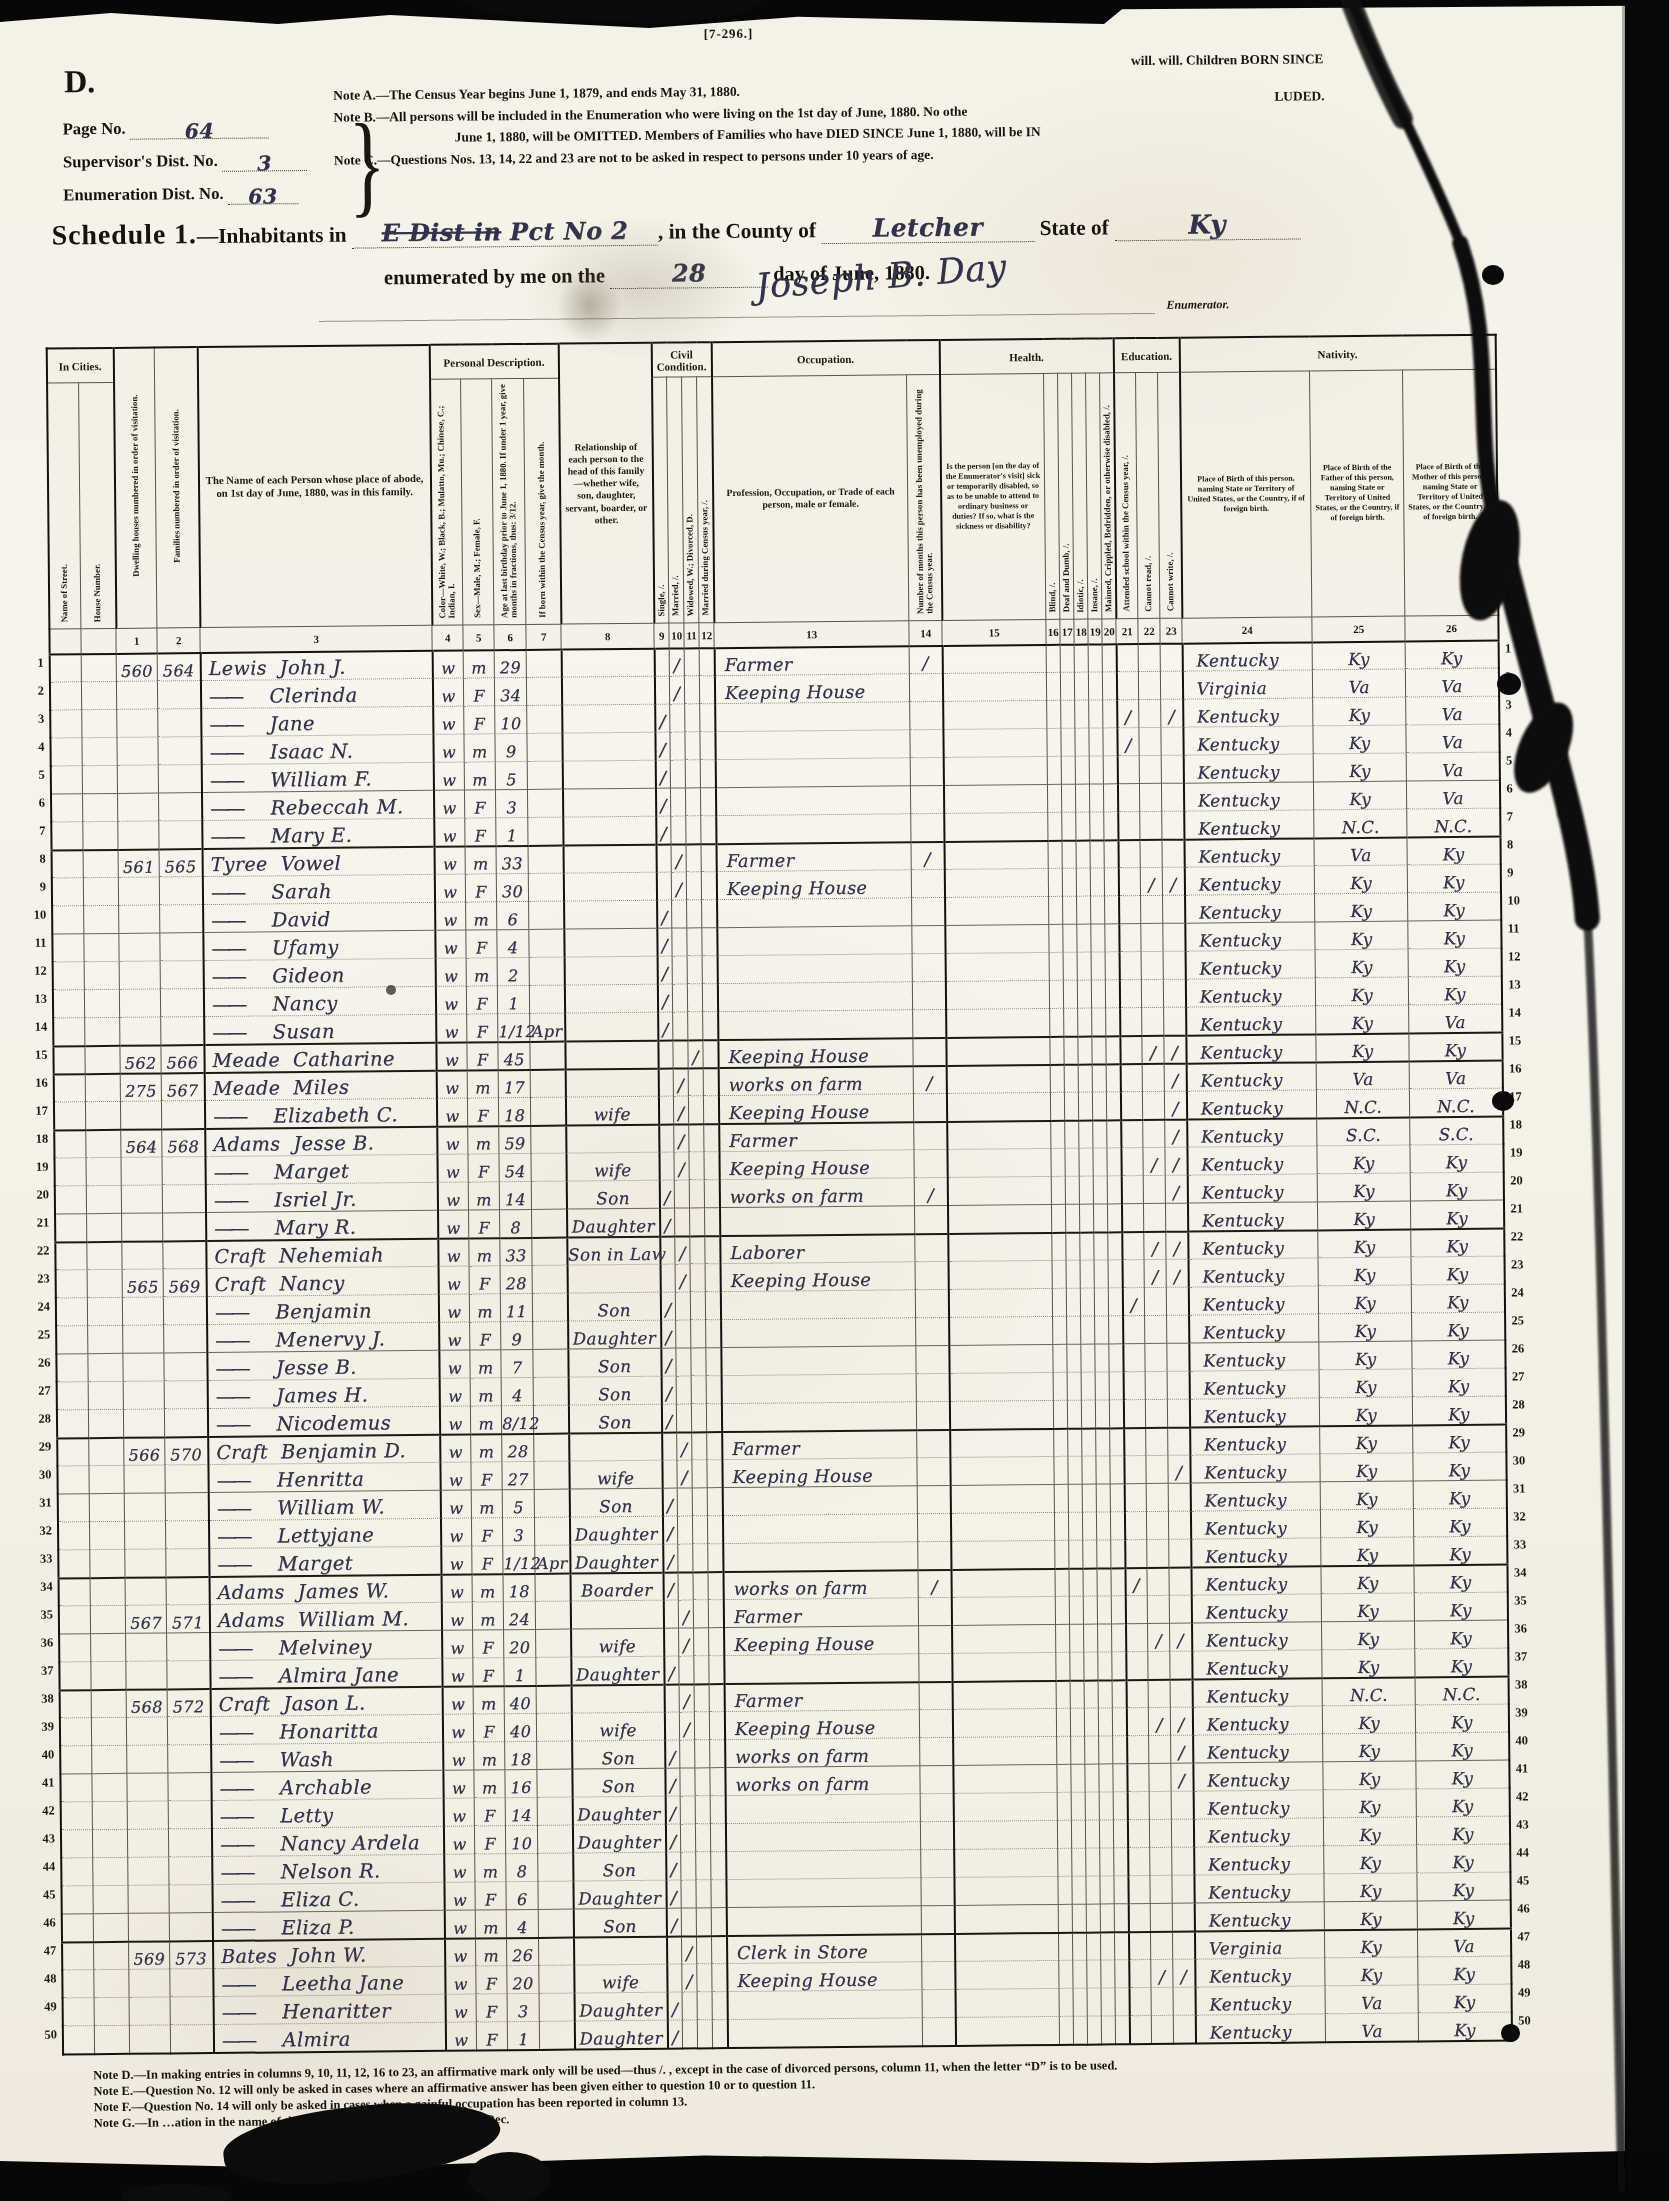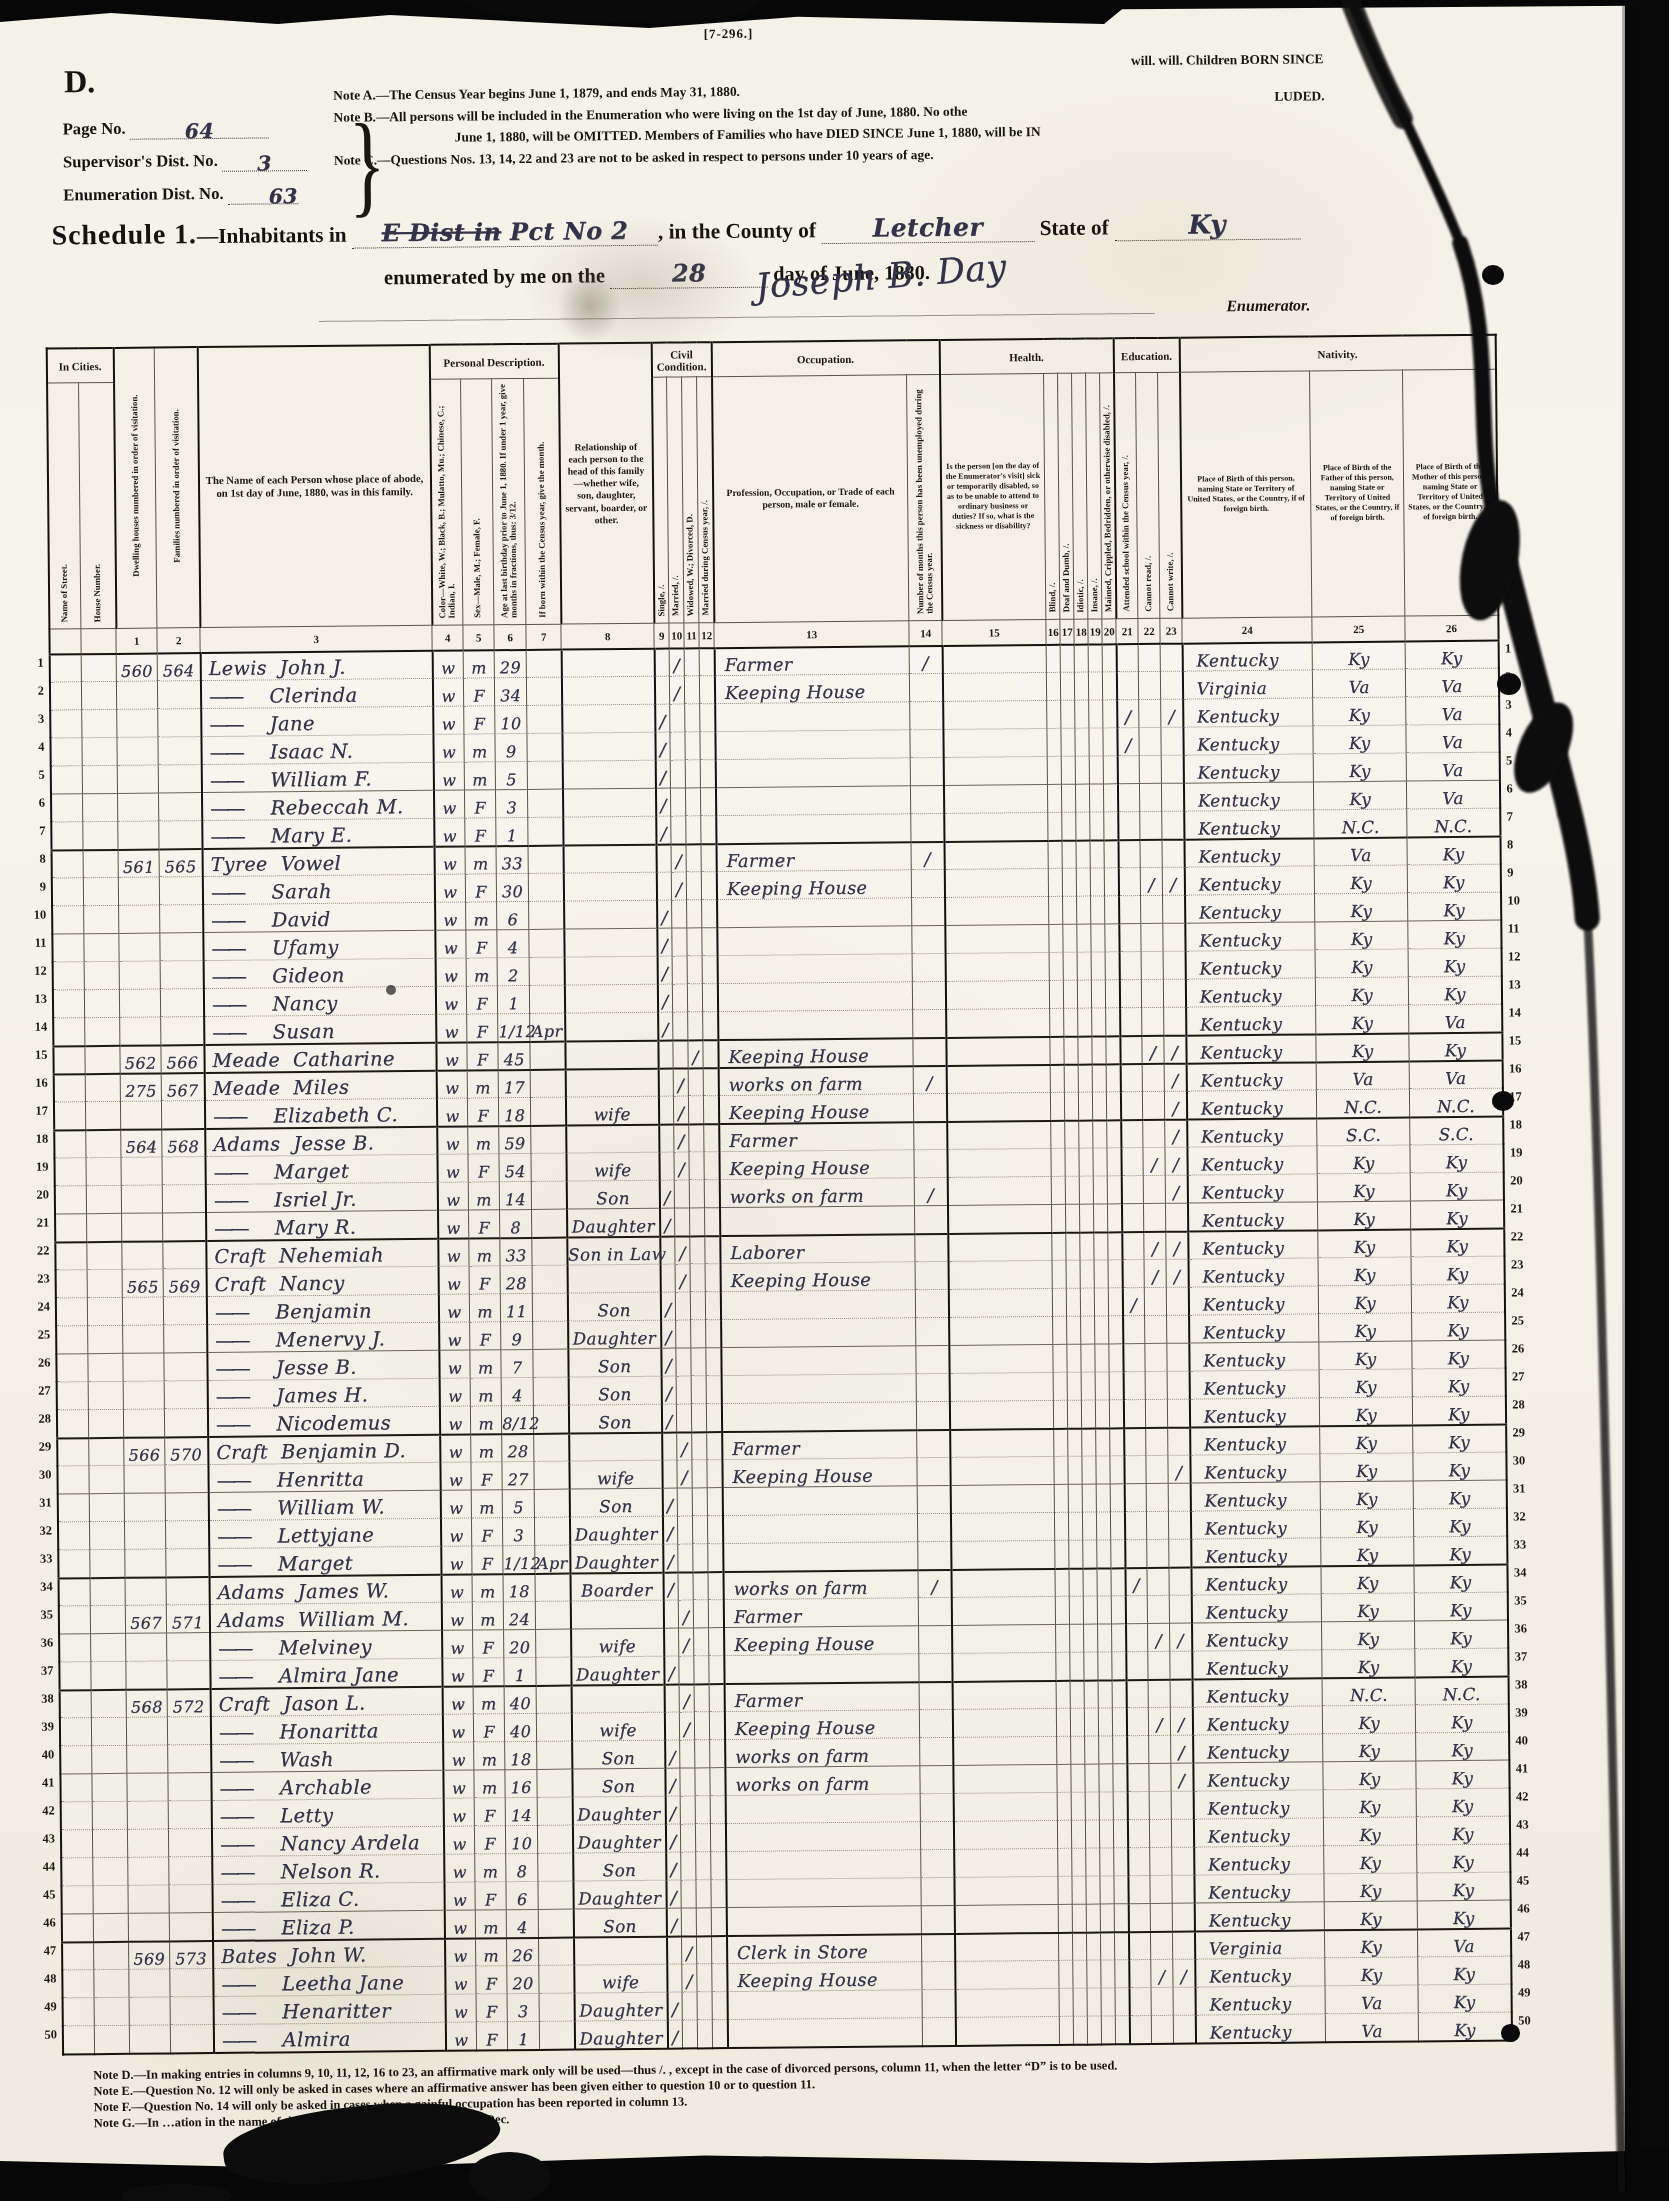--- a/index.html
+++ b/index.html
@@ -23,21 +23,21 @@
   .notes{position:absolute;left:341px;top:61px;width:937px;font-size:13.4px;font-weight:bold;line-height:1.0;}
   .notes div{margin-bottom:8.3px;}
   .noteb2{padding-left:121px;}
   .fragTR{position:absolute;left:1139px;top:33px;font-size:13.4px;font-weight:bold;white-space:nowrap;}
   .fragTR2{position:absolute;left:1282px;top:70px;font-size:13.4px;font-weight:bold;}
   .schedline{position:absolute;left:58px;top:189px;font-size:21.3px;font-weight:bold;white-space:nowrap;}
   .schedword{font-size:28px;letter-spacing:0.9px;}
   .enumline{position:absolute;left:390px;top:234px;font-size:20.4px;font-weight:bold;white-space:nowrap;}
   .blank{display:inline-block;border-bottom:1.9px dotted #3c382f;text-align:center;vertical-align:baseline;}
   .sigline{position:absolute;left:325px;top:293px;width:835px;border-bottom:1.9px dotted #3c382f;}
-  .enum-label{position:absolute;left:1232px;top:278px;font-size:16px;font-style:italic;font-weight:bold;}
+  .enum-label{position:absolute;left:1172px;top:278px;font-size:12px;font-style:italic;font-weight:bold;}
 
   
   .hand{font-family:"DejaVu Serif",serif;font-style:italic;color:#32334a;
         text-shadow:0.3px 0.3px 0.6px rgba(44,44,70,.55);letter-spacing:0.4px;}
   .hv{font-size:20.4px;position:relative;top:4.6px;}
   .signature{position:absolute;left:761px;top:234px;font-size:35px;transform:rotate(-4deg);white-space:nowrap;}
   .struck{text-decoration:line-through;}
 
   
   .tablewrap{position:absolute;left:24px;top:317px;display:flex;}
@@ -101,21 +101,21 @@
 
     <div class="corner printed">D.</div>
     <div class="formno printed">[7-296.]</div>
 
     <div class="distblock">
       <div class="distrow"><span>Page No.</span>
         <span class="blank" style="width:139px;"><span class="hand hv">64</span></span></div>
       <div class="distrow"><span>Supervisor's Dist. No.</span>
         <span class="blank" style="width:85px;"><span class="hand hv">3</span></span></div>
       <div class="distrow"><span>Enumeration Dist. No.</span>
-        <span class="blank" style="width:70px;text-align:right;"><span class="hand hv">63</span></span></div>
+        <span class="blank" style="width:70px;"><span class="hand hv">63</span></span></div>
       <div class="brace">}</div>
     </div>
 
     <div class="notes printed">
       <div>Note A.—The Census Year begins June 1, 1879, and ends May 31, 1880.</div>
       <div>Note B.—All persons will be included in the Enumeration who were living on the 1st day of June, 1880.  No othe</div>
       <div class="noteb2">June 1, 1880, will be OMITTED.  Members of Families who have DIED SINCE June 1, 1880, will be IN</div>
       <div>Note C.—Questions Nos. 13, 14, 22 and 23 are not to be asked in respect to persons under 10 years of age.</div>
     </div>
     <div class="fragTR printed">will.  will.  Children BORN SINCE</div>

